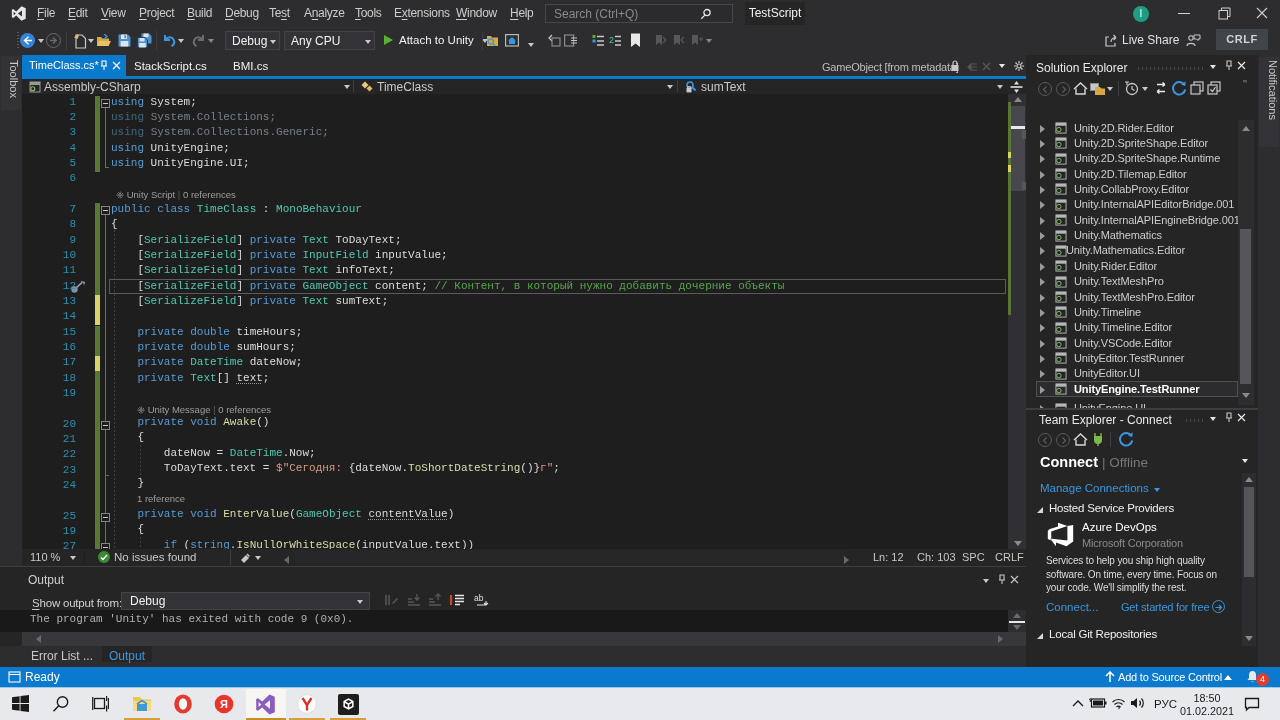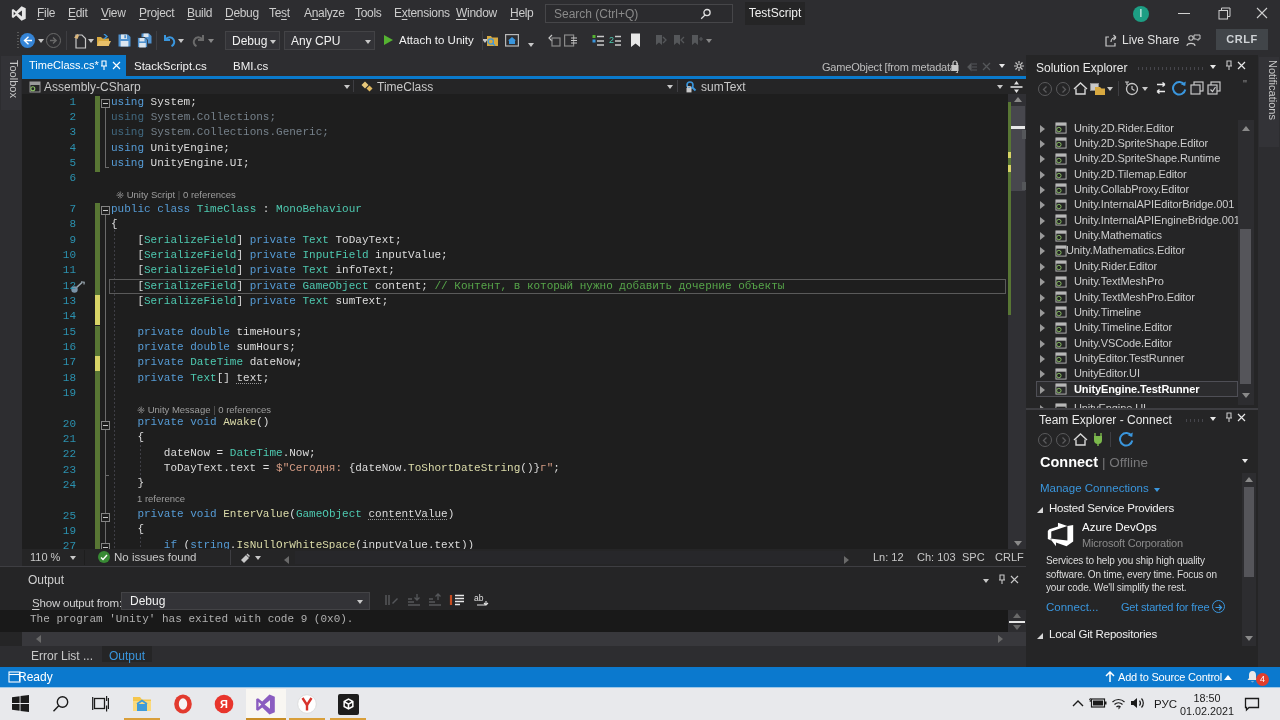--- a/index.html
+++ b/index.html
@@ -442,21 +442,21 @@
  </div>
  <span class="abs" style="left:1035px;top:3px;font-size:11.5px;color:#3a96dd;">Team Explorer</span>
  <span class="abs" style="left:1118px;top:3px;font-size:11.5px;color:#c8c8c8;">Properties</span>
 </div>
 
 <div class="abs" id="statusbar" style="left:0;top:667px;width:1280px;height:20px;background:#0b79ce;">
  <svg class="abs" style="left:8px;top:4px;" width="13" height="12" viewBox="0 0 13 12">
         <rect x="1" y="1" width="11" height="10" fill="none" stroke="#fff" stroke-width="1.1"></rect>
         <path d="M1 3.5 L12 3.5" stroke="#fff" stroke-width="1.1"></path>
       </svg>
- <span class="abs" style="left:18px;top:3px;font-size:12px;color:#ffffff;">Ready</span>
+ <span class="abs" style="left:25px;top:3px;font-size:12px;color:#ffffff;">Ready</span>
  <svg class="abs" style="left:1104px;top:4px;" width="12" height="12" viewBox="0 0 12 12">
         <path d="M6 11 L6 1 M2 5 L6 1 L10 5" stroke="#fff" stroke-width="1.5" fill="none"></path>
       </svg>
  <span class="abs" style="left:1118px;top:4px;font-size:11px;letter-spacing:-0.2px;color:#ffffff;">Add to Source Control</span>
  <div class="abs" style="left:1224px;top:8px;width:0;height:0;border-left:4px solid transparent;border-right:4px solid transparent;border-bottom:5px solid #fff;"></div>
  <svg class="abs" style="left:1246px;top:3px;" width="13" height="14" viewBox="0 0 13 14">
         <path d="M6.5 1 C4 1 3 3 3 5 L3 8 L1.5 10 L11.5 10 L10 8 L10 5 C10 3 9 1 6.5 1 Z" fill="#e8e8e8"></path>
         <path d="M5 11.5 A1.8 1.8 0 0 0 8 11.5" fill="#e8e8e8"></path>
       </svg>
  <div class="abs" style="left:1256px;top:6px;width:13px;height:13px;border-radius:50%;background:#e03e2d;color:#fff;font-size:9px;text-align:center;line-height:13px;">4</div>

